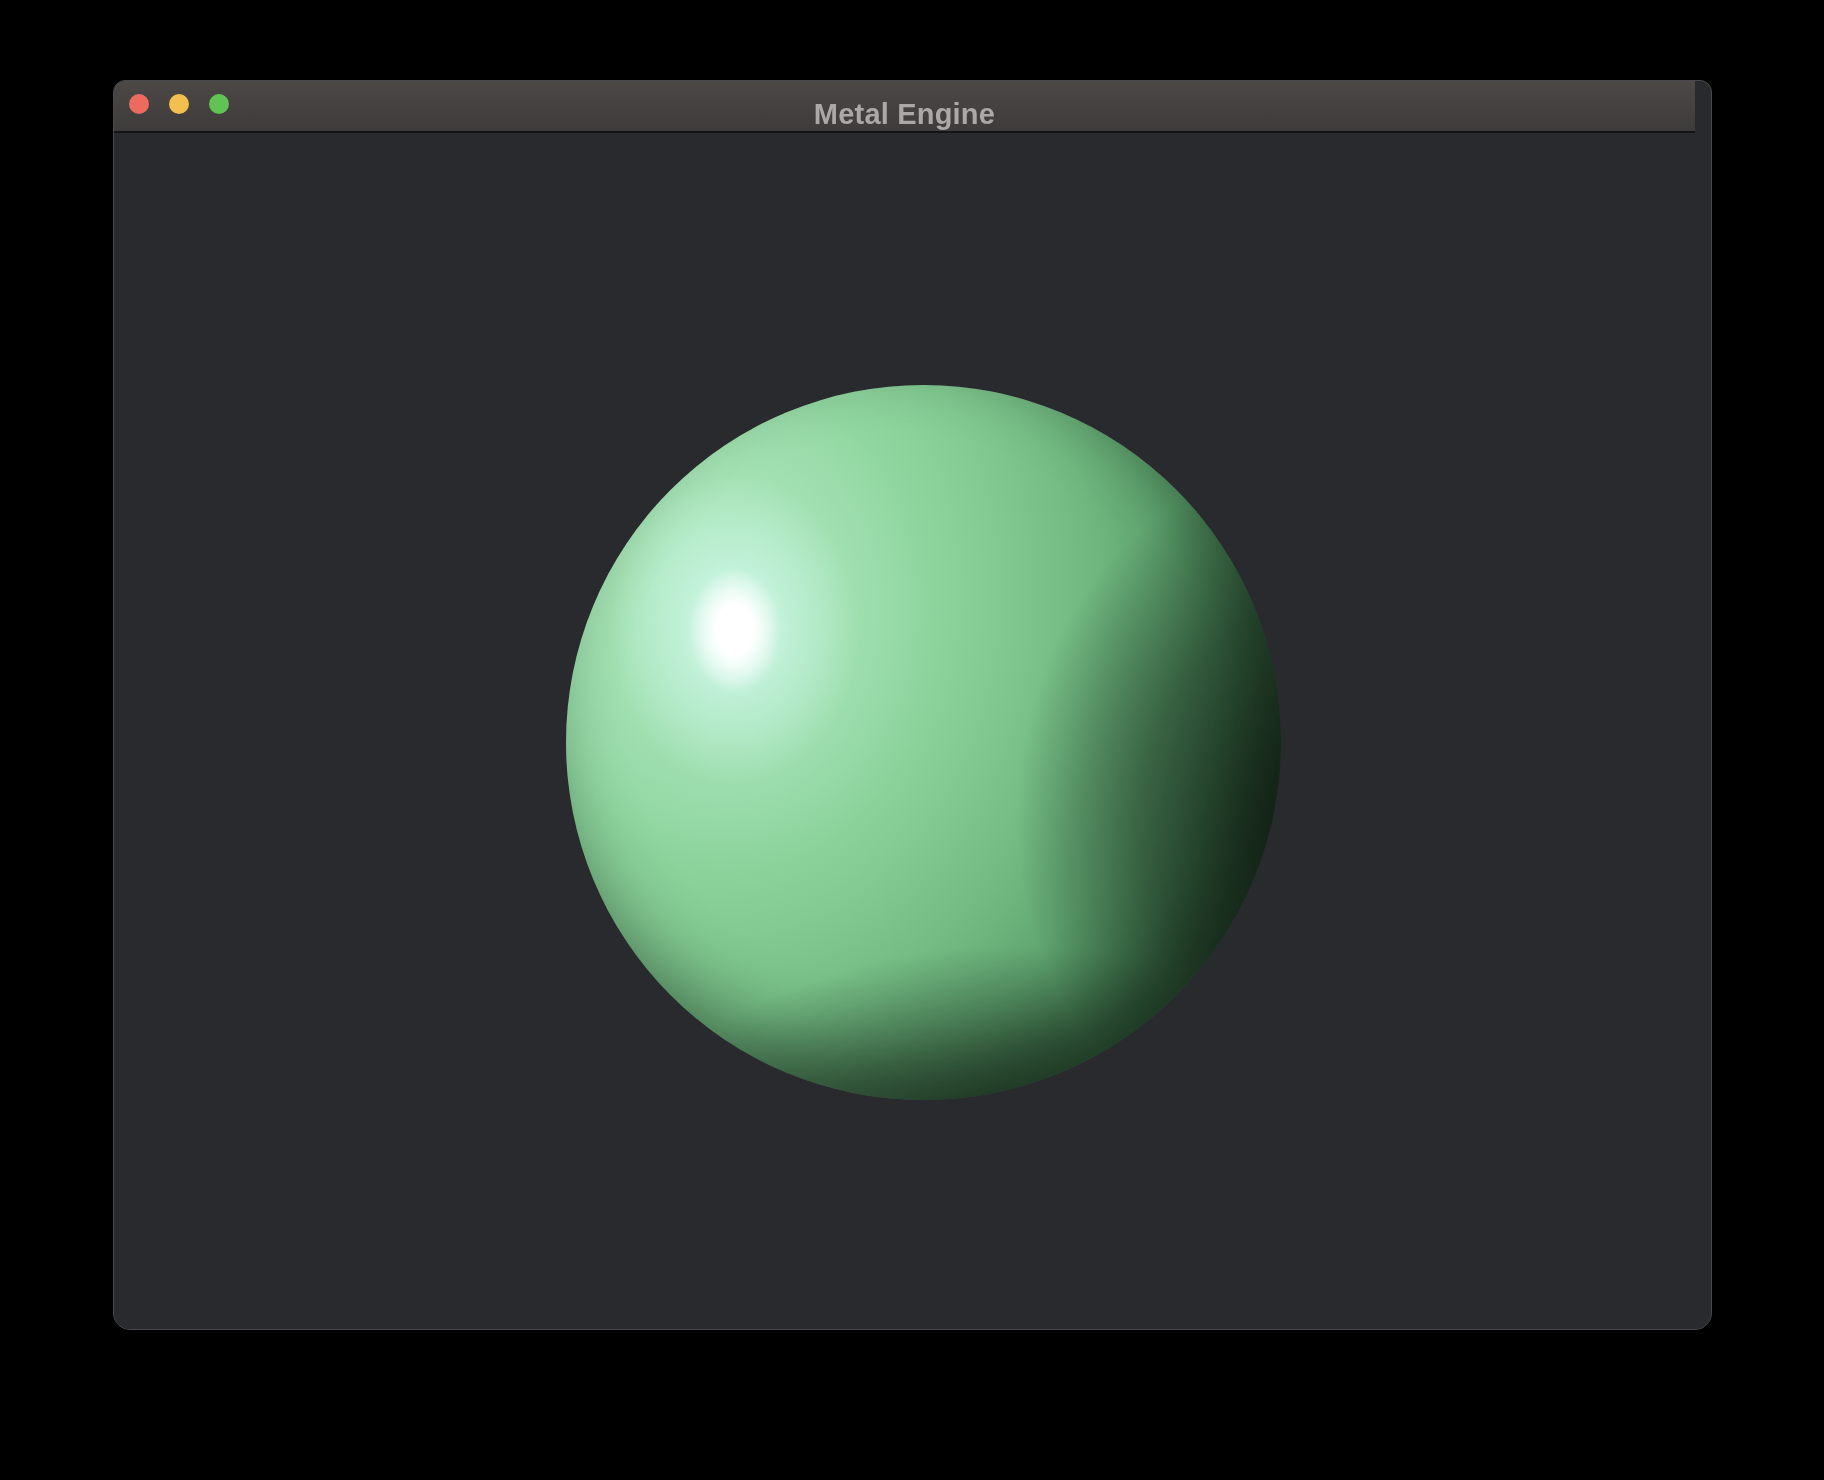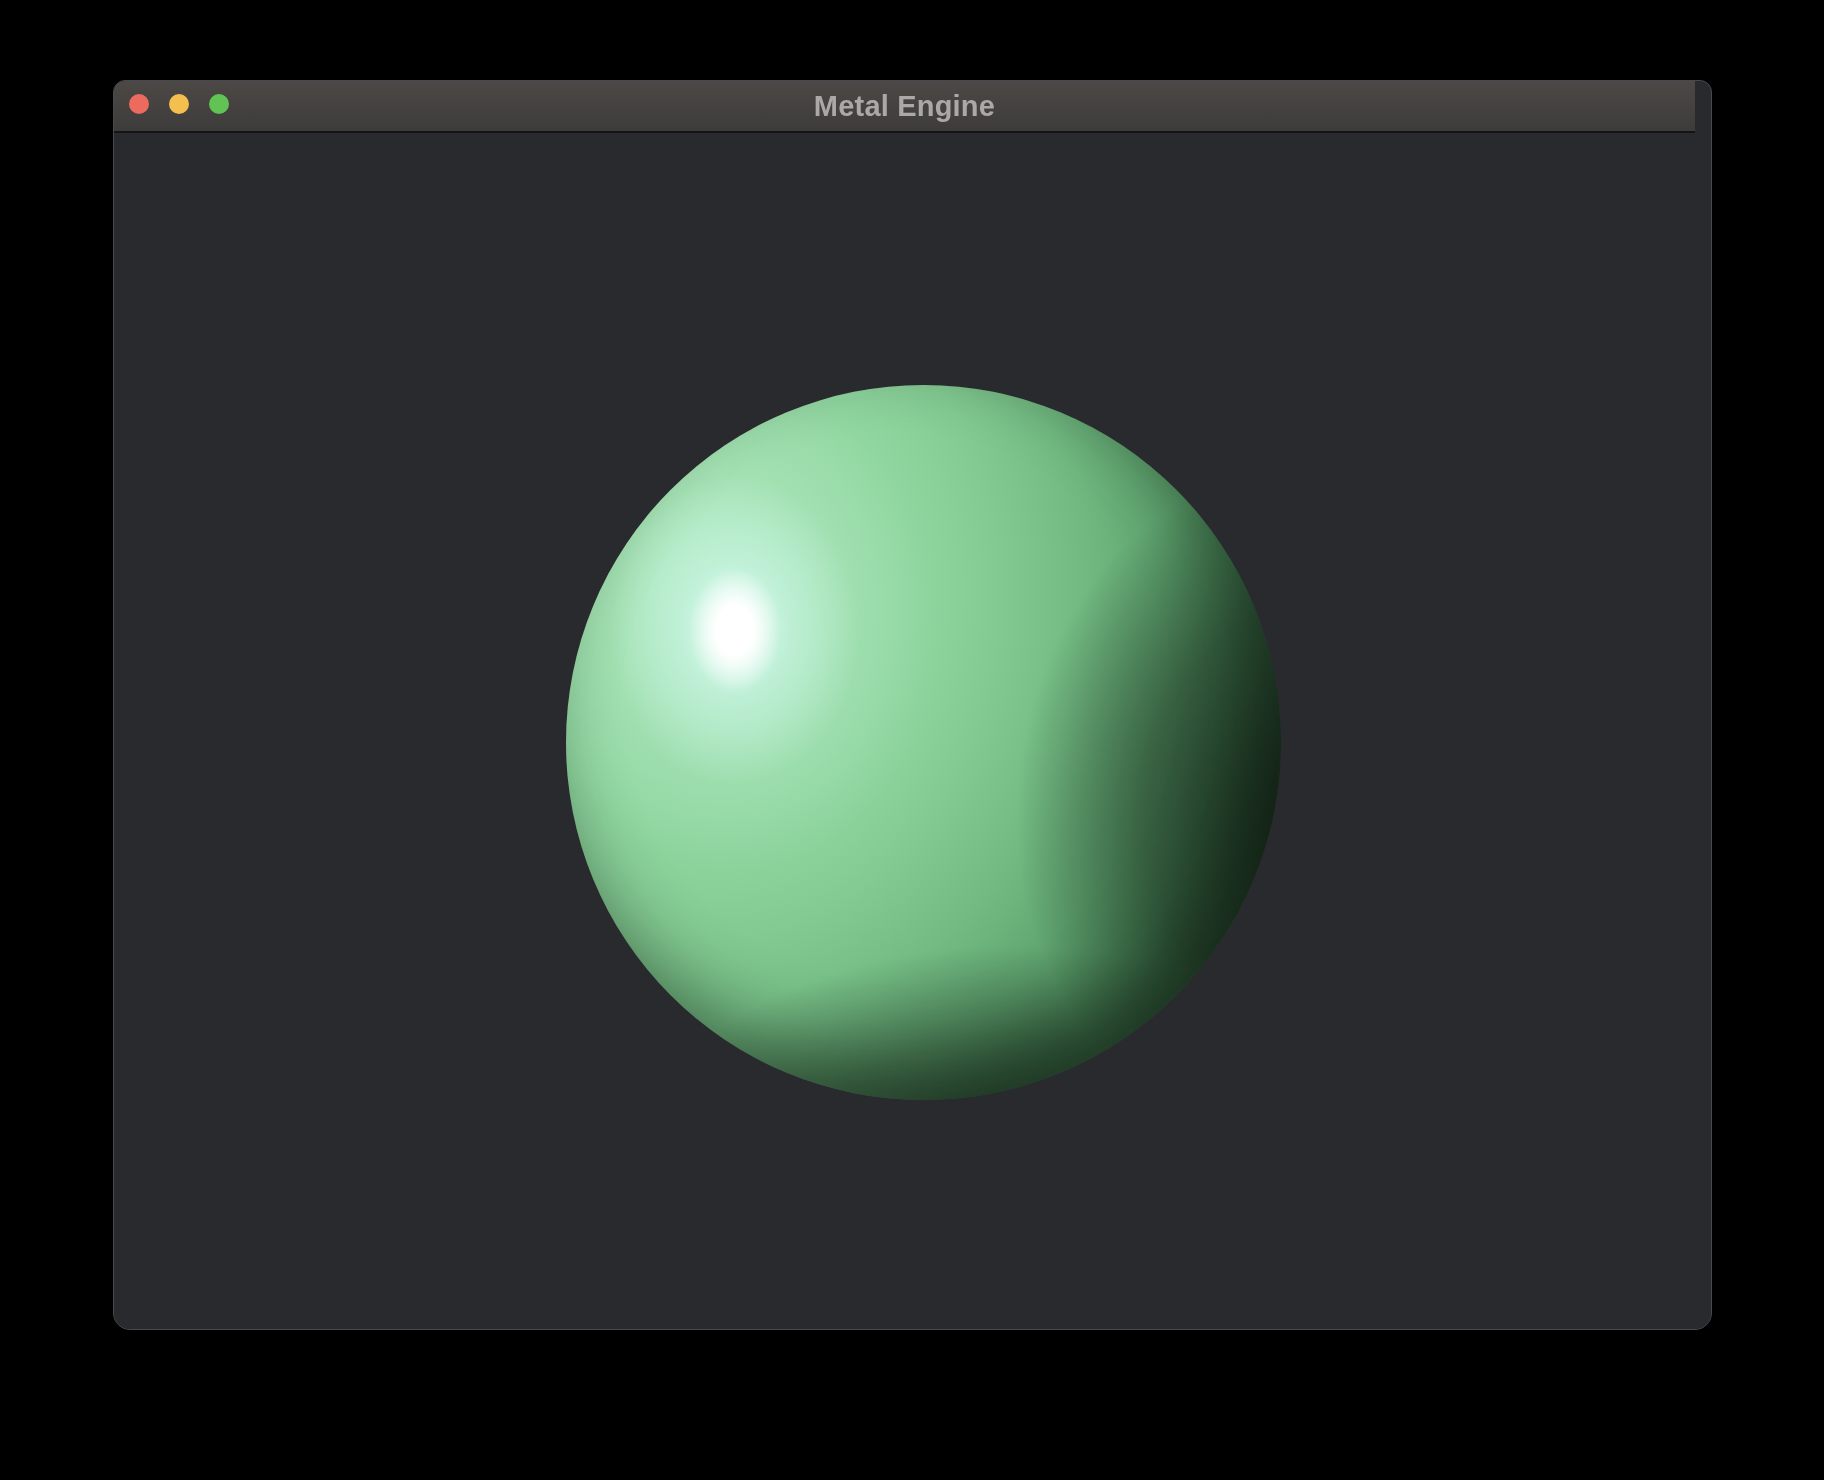--- a/index.html
+++ b/index.html
@@ -18,21 +18,21 @@
     background: #282a2e;
     overflow: hidden;
   }
   .titlebar {
     position: absolute;
     left: 0; top: 0; right: 16px;
     height: 52px;
     background: linear-gradient(#4b4846, #3e3c3a);
     border-bottom: 2px solid #131418;
     display: flex;
-    align-items: center;
+    align-items: flex-end;
     justify-content: center;
   }
   .title {
     color: #aba8a7;
     font-size: 29px;
     font-weight: bold;
     letter-spacing: 0.2px;
     user-select: none;
   }
   .traffic-lights {

